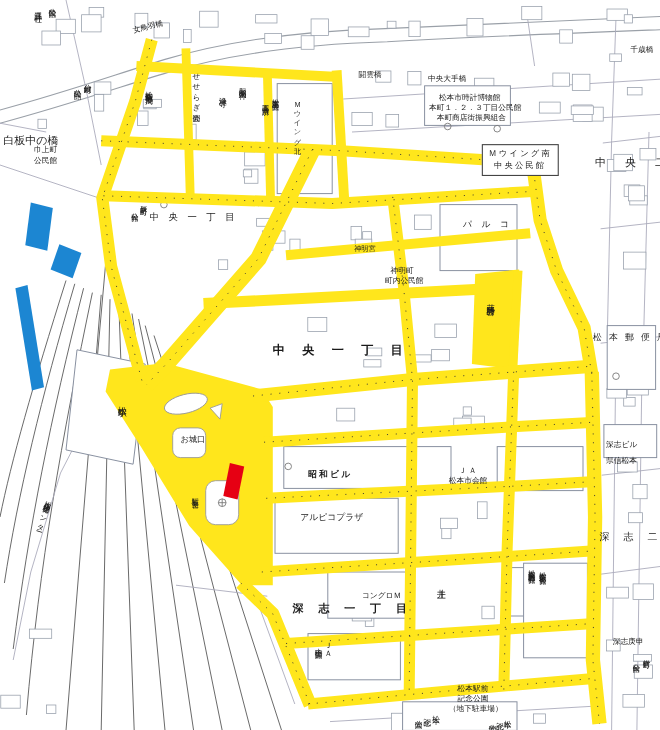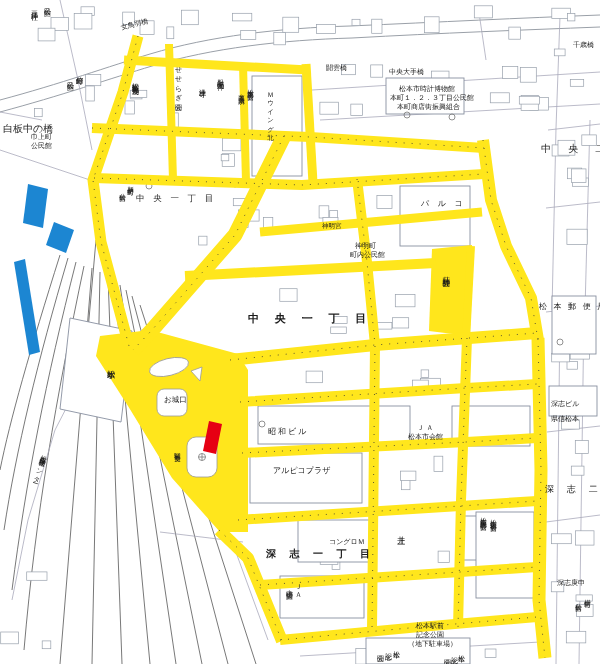--- a/index.html
+++ b/index.html
@@ -253,32 +253,34 @@
 </svg>
 
 <div id="labels">
       <div class="lbl" style="left: 120px; top: 24px; font-size: 7px; transform: rotate(-14deg); color: rgb(26, 26, 26);">女鳥羽橋</div>
       <div class="lbl" style="left: 537px; top: 41px; font-size: 7px; color: rgb(26, 26, 26); margin-left: 36px;">千歳橋</div>
       <div class="lbl" style="left: 303px; top: 64px; font-size: 7px; color: rgb(26, 26, 26); margin-left: 23px;">闘雲橋</div>
       <div class="lbl" style="left: 389px; top: 68px; font-size: 7px; color: rgb(26, 26, 26);">中央大手橋</div>
       <div class="lbl" style="left: 399px; top: 85px; font-size: 7px; color: rgb(26, 26, 26);">松本市時計博物館</div>
       <div class="lbl" style="left: 390px; top: 94px; font-size: 7px; color: rgb(26, 26, 26);">本町１．２．３丁目公民館</div>
       <div class="lbl" style="left: 397px; top: 103px; font-size: 7px; color: rgb(26, 26, 26);">本町商店街振興組合</div>
+      <div class="lbl box" style="left: 438px; top: 131px; font-size: 7.5px; color: rgb(26, 26, 26);">Ｍウイング南
+中央公民館</div>
       <div class="lbl" style="left: 136px; top: 194px; font-size: 8.5px; letter-spacing: 3px; color: rgb(26, 26, 26);">中 央 一 丁 目</div>
       <div class="lbl b" style="left: 248px; top: 313px; font-size: 11px; letter-spacing: 6px; color: rgb(26, 26, 26);">中 央 一 丁 目</div>
       <div class="lbl" style="left: 541px; top: 143px; font-size: 10px; letter-spacing: 7px; color: rgb(26, 26, 26);">中 央 二</div>
       <div class="lbl" style="left: 421px; top: 199px; font-size: 8px; letter-spacing: 3px; color: rgb(26, 26, 26);">パ ル コ</div>
       <div class="lbl" style="left: 322px; top: 223px; font-size: 6.5px; color: rgb(26, 26, 26);">神明宮</div>
       <div class="lbl" style="left: 355px; top: 242px; font-size: 7px; color: rgb(26, 26, 26);">神明町</div>
       <div class="lbl" style="left: 350px; top: 251px; font-size: 7px; color: rgb(26, 26, 26);">町内公民館</div>
       <div class="lbl" style="left: 539px; top: 302px; font-size: 8px; letter-spacing: 2px; color: rgb(26, 26, 26);">松 本 郵 便 局</div>
       <div class="lbl" style="left: 3px; top: 123px; font-size: 10px; color: rgb(26, 26, 26);">白板中の橋</div>
       <div class="lbl" style="left: 31px; top: 133px; font-size: 7px; color: rgb(26, 26, 26); font-family: Liberation Mono, monospace;">巾上町</div>
       <div class="lbl" style="left: 31px; top: 142px; font-size: 7px; color: rgb(26, 26, 26);">公民館</div>
-      <div class="lbl" style="left: 268px; top: 427px; font-size: 8px; letter-spacing: 2px; color: rgb(26, 26, 26);">昭和ビル</div>
+      <div class="lbl" style="left: 280px; top: 427px; font-size: 8px; letter-spacing: 2px; color: rgb(26, 26, 26); font-weight: bold;">昭和ビル</div>
       <div class="lbl" style="left: 273px; top: 466px; font-size: 8px; color: rgb(26, 26, 26);">アルピコプラザ</div>
       <div class="lbl" style="left: 417px; top: 424px; font-size: 7px; color: rgb(26, 26, 26);">Ｊ Ａ</div>
       <div class="lbl" style="left: 408px; top: 433px; font-size: 7px; color: rgb(26, 26, 26);">松本市会館</div>
       <div class="lbl" style="left: 329px; top: 538px; font-size: 7px; color: rgb(26, 26, 26);">コングロＭ</div>
       <div class="lbl b" style="left: 266px; top: 548px; font-size: 10px; letter-spacing: 5px; color: rgb(26, 26, 26);">深 志 一 丁 目</div>
       <div class="lbl" style="left: 545px; top: 484px; font-size: 9px; letter-spacing: 5px; color: rgb(26, 26, 26);">深 志 二</div>
       <div class="lbl" style="left: 551px; top: 391px; font-size: 7px; color: rgb(26, 26, 26); margin-top: 24px;">県信松本</div>
       <div class="lbl" style="left: 551px; top: 400px; font-size: 7px; color: rgb(26, 26, 26);">深志ビル</div>
       <div class="lbl" style="left: 536px; top: 579px; font-size: 7px; color: rgb(26, 26, 26); margin-left: 21px;">深志庚申</div>
       <div class="lbl" style="left: 416px; top: 622px; font-size: 7px; color: rgb(26, 26, 26); text-align: center;">松本駅前</div>

